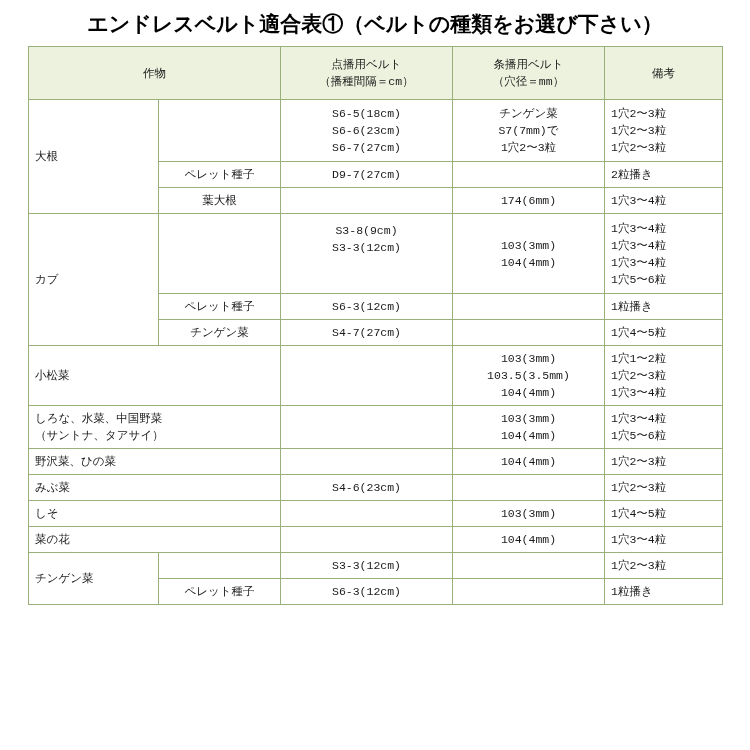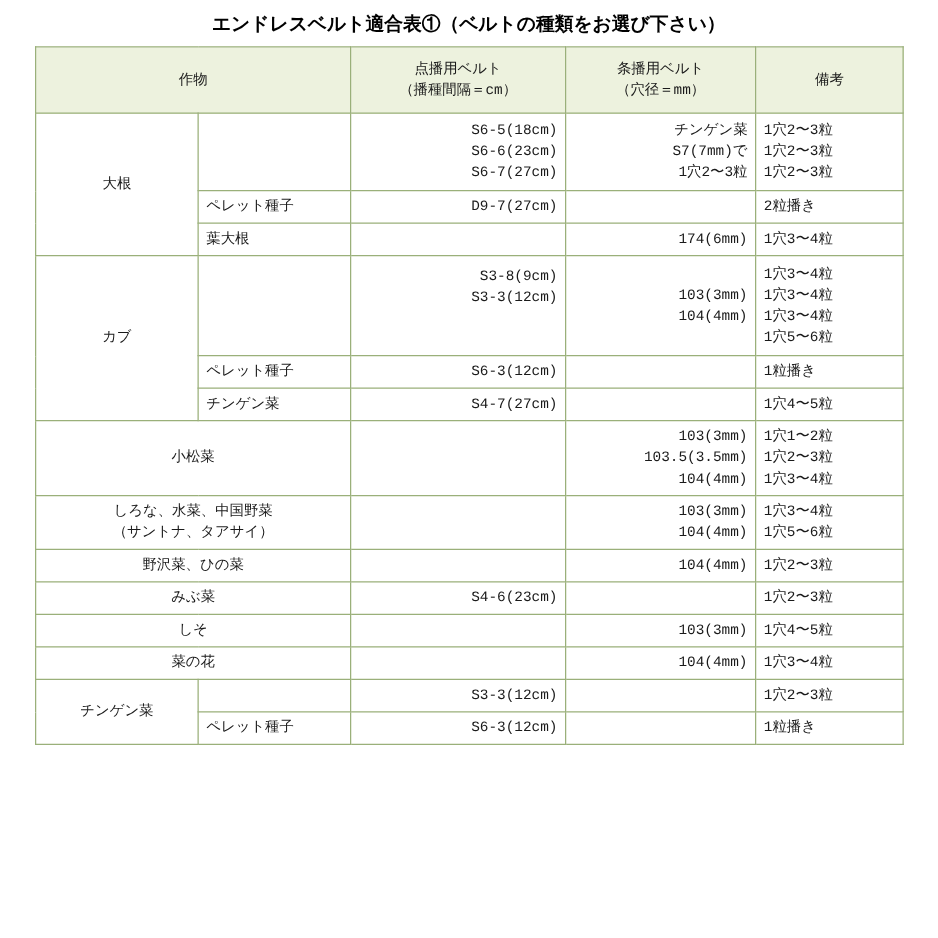--- a/index.html
+++ b/index.html
@@ -15,21 +15,21 @@
     overflow: hidden;
   }
   .page {
     position: relative;
     width: 750px;
     height: 750px;
     box-sizing: border-box;
   }
   .title {
     text-align: center;
-    font-size: 15px;
+    font-size: 21px;
     font-weight: bold;
     letter-spacing: 0px;
     padding-top: 10px;
     padding-bottom: 8px;
     color: #000000;
   }
   .table-wrap {
     margin: 0 28px;
     font-family: Liberation Mono, monospace;
   }
@@ -55,29 +55,29 @@
     line-height: 17px;
     height: 44px;
   }
   .c0 { width: 130px; }
   .c1 { width: 122px; }
   .c2 { width: 172px; }
   .c3 { width: 152px; }
   .c4 { width: 118px; }
 
   td.crop {
-    text-align: center;
-    padding-left: 8px;
-  }
-  td.sub {
     text-align: left;
     padding-left: 8px;
   }
+  td.sub {
+    text-align: center;
+    padding-left: 8px;
+  }
   td.belt, td.row-belt {
-    text-align: right;
+    text-align: center;
     padding-left: 10px;
     margin-left: 35px;
   }
   td.note {
     text-align: left;
     padding-left: 8px;
   }
   .multiline {
     white-space: pre-line;
   }

